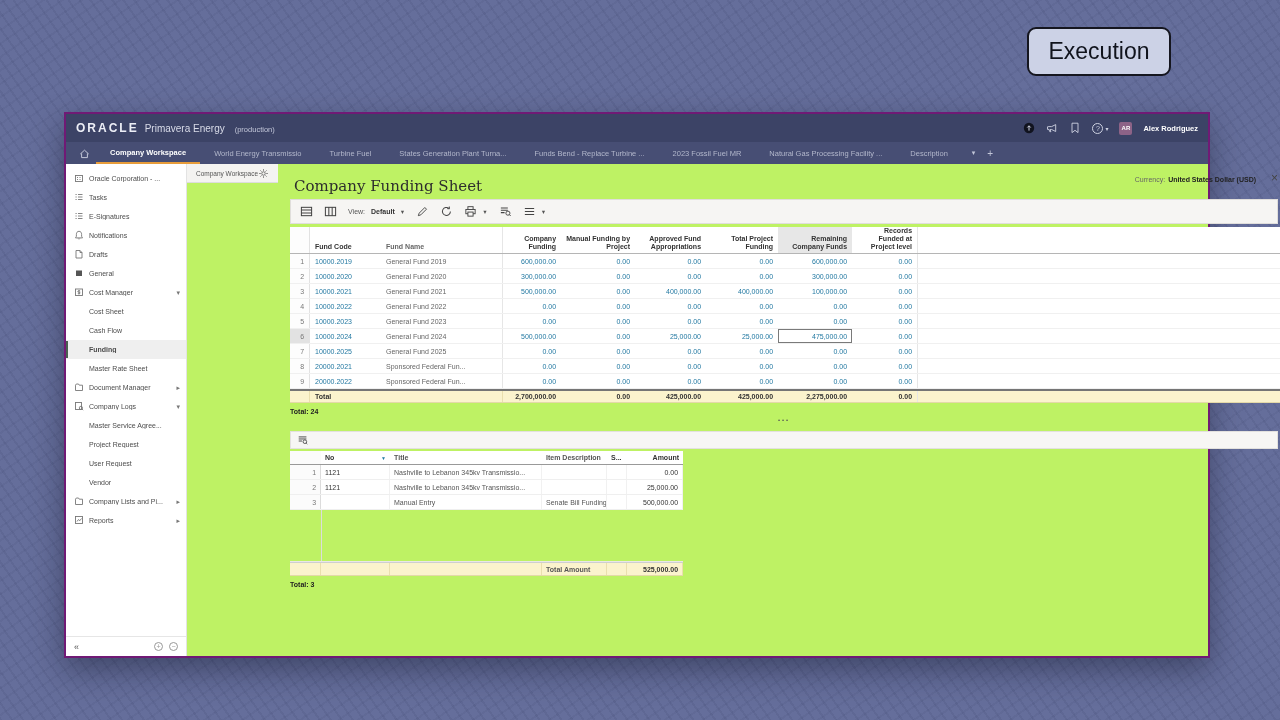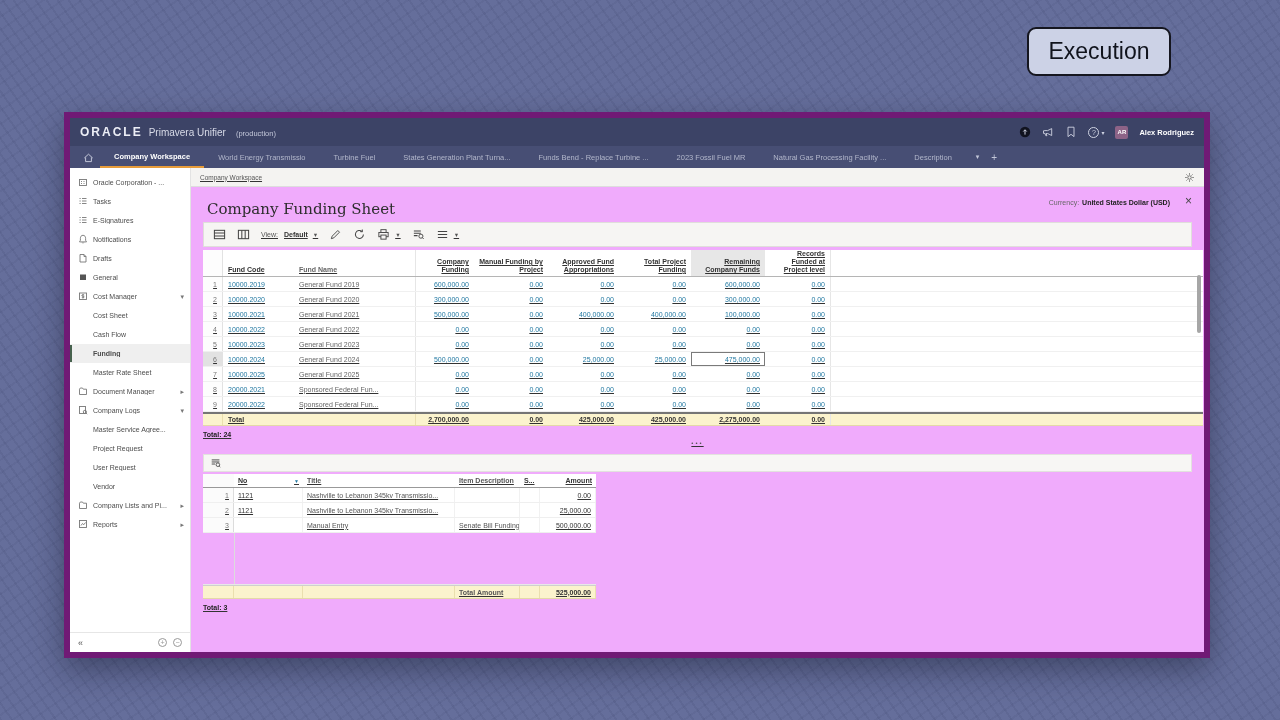--- a/index.html
+++ b/index.html
@@ -15,21 +15,21 @@
   
   .exec-badge{
     position:absolute; left:1027px; top:27px; width:144px; height:49px;
     background:#ccd2e6; border:2px solid #15161f; border-radius:9px;
     display:flex; align-items:center; justify-content:center;
     font-size:23px; color:#10131c;
   }
   
   .window{
     position:absolute; left:64px; top:112px; width:1146px; height:546px;
-    border:6px solid #701a75; background:#fff; display:flex; flex-direction:column;
+    border:2px solid #701a75; background:#fff; display:flex; flex-direction:column;
     box-shadow:0 12px 30px rgba(10,12,30,.4);
   }
   .topbar{ height:28px; background:#3c4366; display:flex; align-items:center; padding:0 10px; flex:none; }
   .brand{ display:flex; align-items:baseline; gap:6px; color:#eceef6; }
   .brand .oracle{ font-size:12px; font-weight:bold; letter-spacing:2px; }
   .brand .product{ font-size:10px; color:#d8dbe8; }
   .brand .env{ font-size:7.5px; color:#c3c7d9; margin-left:4px; }
   .topbar-right{ margin-left:auto; display:flex; align-items:center; gap:11px; }
   .tb-icon{ width:12px; height:12px; display:inline-flex; align-items:center; justify-content:center; }
   .help-wrap{ display:flex; align-items:center; gap:2px; }
@@ -56,21 +56,21 @@
   .side-item.selected{ background:#efefef; font-weight:bold; }
   .side-item.selected::before{ content:""; position:absolute; left:0; top:1px; bottom:1px; width:2px; background:#47624e; }
   .side-item .s-label{ flex:1; white-space:nowrap; overflow:hidden; }
   .side-item .s-chev{ margin-right:6px; color:#777; font-size:7px; }
   .side-footer{ height:20px; flex:none; border-top:1px solid #e6e6e6; display:flex; align-items:center; padding:0 8px; }
   .collapse-arrows{ font-size:9px; color:#555; }
   .zoom-btns{ margin-left:auto; display:flex; gap:6px; }
   .zoom-circle{ width:9px; height:9px; border:1px solid #999; border-radius:50%; color:#999;
     font-size:7px; line-height:7px; display:flex; align-items:center; justify-content:center; }
   
-  .main{ flex:1; display:flex; flex-direction:column; min-width:0; background:#f0abfc;text-decoration:underline; }
+  .main{ flex:1; display:flex; flex-direction:row; min-width:0; background:#bef264; }
   .breadcrumb-row{ height:19px; flex:none; background:#f4f3f1; border-bottom:1px solid #ddd;
     display:flex; align-items:center; justify-content:space-between; padding:0 9px; }
   .breadcrumb{ font-size:6.5px; color:#555; }
   .sheet{ flex:1; position:relative; display:flex; flex-direction:column; min-height:0; }
   .sheet-header{ height:32px; flex:none; position:relative; }
   .sheet-title{ position:absolute; left:16px; bottom:1px; font-family:"DejaVu Serif", serif; font-size:15px; color:#2d2d2d; }
   .currency{ position:absolute; right:34px; top:12px; font-size:7px; color:#666; }
   .currency b{ color:#222; margin-left:3px; }
   .close-x{ position:absolute; right:12px; top:8px; font-size:12px; color:#444; line-height:12px; }
   .toolbar{ height:25px; flex:none; margin:3px 12px 0; background:#f6f5f3; border:1px solid #e0dedb;
@@ -133,21 +133,21 @@
 
 <div class="exec-badge">
   <span>Execution</span>
 </div>
 
 <div class="window">
 
   <div class="topbar">
     <div class="brand">
       <span class="oracle">ORACLE</span>
-      <span class="product">Primavera Unifier</span>
+      <span class="product">Primavera Energy</span>
       <span class="env">(production)</span>
     </div>
     <div class="topbar-right">
       <span class="tb-icon">
         <svg width="12" height="12" viewBox="0 0 12 12">
             <circle cx="6" cy="6" r="5.2" fill="#11131f"></circle>
             <path d="M6 8.6V3.9M4.3 5.5L6 3.8l1.7 1.7" stroke="#cfd3e2" stroke-width="1" fill="none"></path>
           </svg>
       </span>
       <span class="tb-icon">

